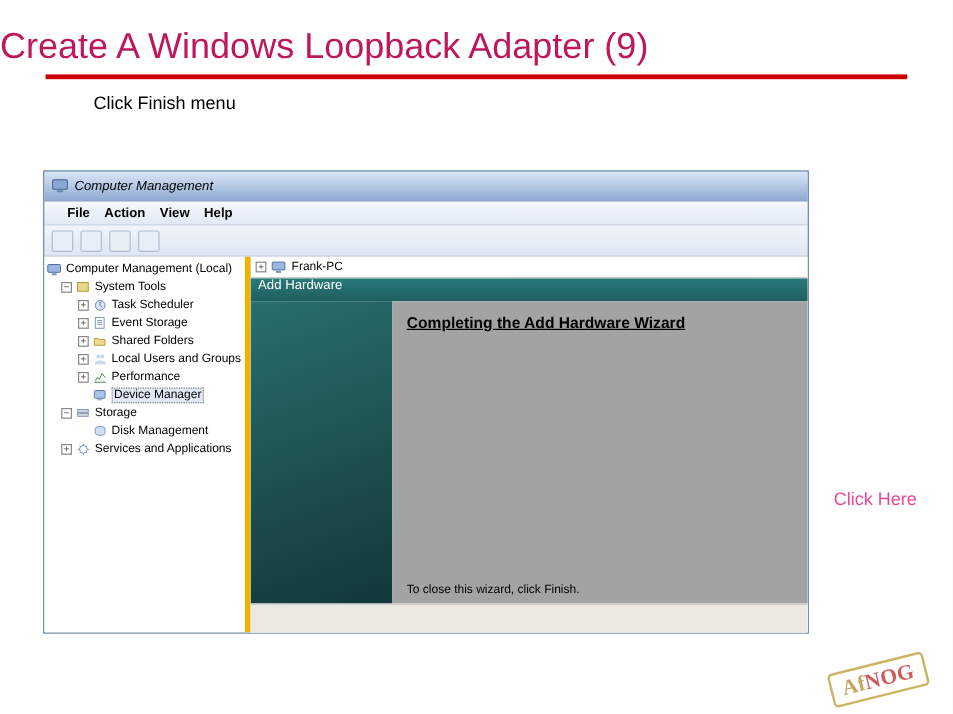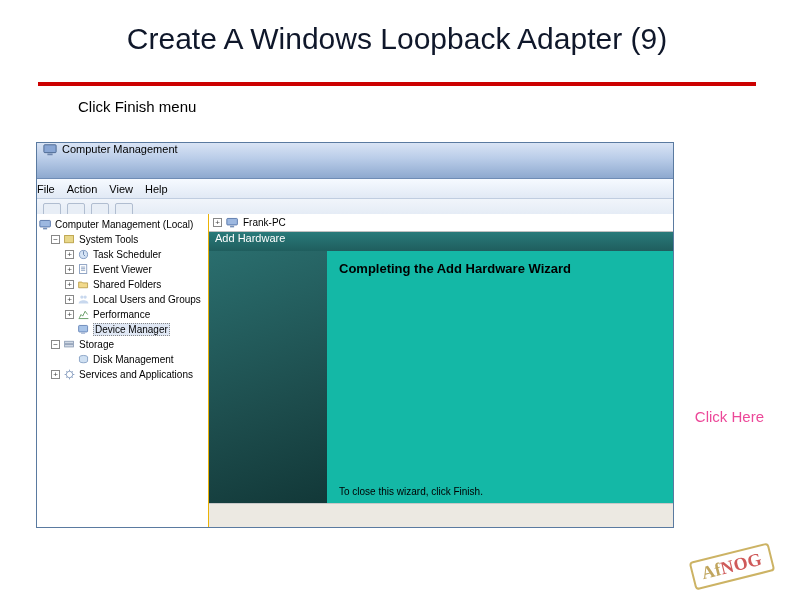--- a/index.html
+++ b/index.html
@@ -7,23 +7,23 @@
     width: 794px;
     height: 595px;
     background: #fff;
     font-family: "Trebuchet MS", "Lucida Grande", sans-serif;
     position: relative;
     overflow: hidden;
   }
   .slide-title {
     font-size: 30px;
     font-weight: 400;
-    text-align: center;
-    padding: 22px 0 26px 0;
-    color: #0f172a;
+    text-align: left;
+    padding: 22px 0 6px 0;
+    color: #be185d;
   }
   .red-rule {
     border: none;
     border-top: 4px solid #c00;
     margin: 0 38px 12px 38px;
   }
   .instruction {
     font: 15px Arial, sans-serif;
     margin: 0 0 6px 78px;
     color: #000;
@@ -34,44 +34,47 @@
     top: 142px;
     width: 638px;
     height: 386px;
     border: 1px solid #5a7aa0;
     background: #e9edf2;
     font-family: Tahoma, Arial, sans-serif;
     overflow: hidden;
   }
   
   .titlebar {
-    height: 36px;
+    height: 25px;
     background: linear-gradient(#d9e4f5, #b9cce8 45%, #8ea9cf);
     display: flex;
+    align-items: center;
     padding: 0 6px;
     border-bottom: 1px solid #6f8cb5;
+    font-style: italic;
   }
   .titlebar .app-icon {
     width: 14px; height: 14px;
     margin-right: 5px;
     display: flex; align-items: center; justify-content: center;
   }
   .titlebar .app-icon svg { width: 14px; height: 14px; }
   .titlebar .title-text { font-size: 11px; color: #000; }
   
   .menubar {
     height: 20px;
     background: linear-gradient(#f6faff, #e1e9f5);
     border-bottom: 1px solid #c0cde0;
     display: flex;
     align-items: center;
-    padding: 0 0;
+    padding: 0 19px;
     font-size: 11px;
     color: #000;
     gap: 12px;
+    font-weight: bold;
   }
   .menubar span { cursor: default; }
   
   .toolbar {
     height: 26px;
     background: linear-gradient(#f1f5fb, #dde6f2);
     border-bottom: 1px solid #b7c4d7;
     display: flex;
     align-items: center;
     padding: 0 6px;
@@ -85,21 +88,21 @@
   }
   
   .mgmt-body {
     position: absolute;
     top: 71px; left: 0; right: 0; bottom: 0;
     display: flex;
     background: #fff;
   }
   .tree-pane {
     width: 172px;
-    border-right: 1px solid #eab308;
+    border-right: 5px solid #eab308;
     padding: 3px 2px;
     font-size: 10px;
     color: #000;
     overflow: hidden;
     background: #fff;
   }
   .tree-row {
     display: flex;
     align-items: center;
     gap: 3px;
@@ -172,21 +175,22 @@
     display: flex;
   }
   .wizard-side {
     width: 118px;
     background: linear-gradient(160deg, #2a6e6e 0%, #1d4d4d 60%, #123838 100%);
   }
   .wizard-main {
     flex: 1;
     padding: 10px 12px 4px 12px;
     position: relative;
-    background: #14b8a6;
+    background: #a3a3a3;
+    text-decoration: underline;
   }
   .wizard-heading {
     font-size: 13px;
     font-weight: bold;
     margin-bottom: 12px;
   }
   .wizard-text { font-size: 10px; margin-bottom: 8px; }
   .hw-row {
     display: flex;
     align-items: center;
@@ -328,21 +332,21 @@
         <span class="label">Task Scheduler</span>
       </div>
       <div class="tree-row ind2">
         <span class="exp">+</span>
         <span class="ico">
             <svg viewBox="0 0 16 16">
               <rect x="3" y="2" width="9" height="11" fill="#fff" stroke="#7a92b8"></rect>
               <path d="M5 5h5M5 7h5M5 9h5" stroke="#7a92b8"></path>
             </svg>
           </span>
-        <span class="label">Event Viewer</span>
+        <span class="label">Event Storage</span>
       </div>
       <div class="tree-row ind2">
         <span class="exp">+</span>
         <span class="ico">
             <svg viewBox="0 0 16 16">
               <path d="M2 5h4l1 1h6v6H2z" fill="#f2da8c" stroke="#b89a44"></path>
             </svg>
           </span>
         <span class="label">Shared Folders</span>
       </div>

